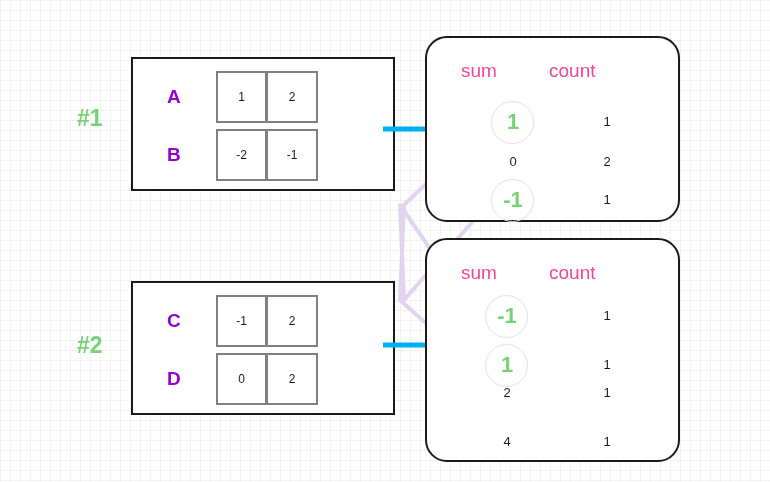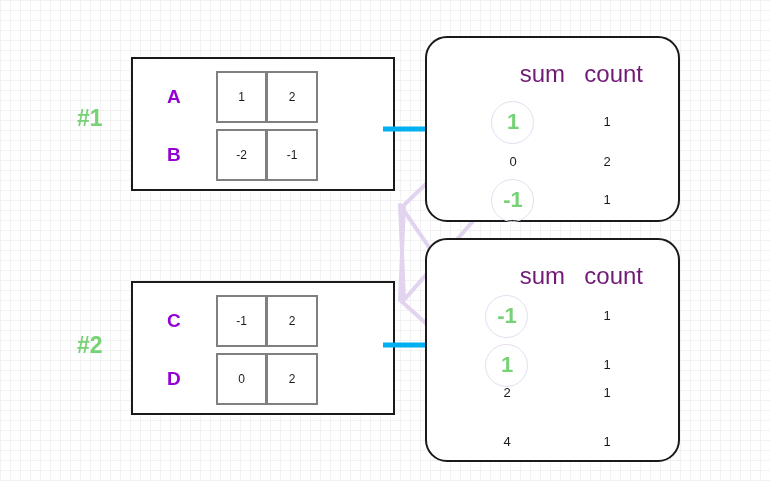--- a/index.html
+++ b/index.html
@@ -117,28 +117,28 @@
 
   .agg-header {
     position: absolute;
     top: 22px;
     left: 0;
     width: 100%;
     height: 24px;
   }
   .agg-head-cell {
     position: absolute;
-    font-size: 24px;
-    color: #701a75;
-    font-family: "Liberation Sans", sans-serif;
-    text-align: right;
+    font-size: 19px;
+    color: #ec4899;
+    font-family: "Liberation Sans", sans-serif;
+    text-align: left;
     white-space: nowrap;
   }
   .col-sum   { left: 34px;  width: 104px; }
-  .col-count { left: 112px; width: 104px; }
+  .col-count { left: 122px; width: 104px; }
 
   .agg-row {
     position: absolute;
     left: 0;
     width: 100%;
     height: 34px;
   }
   .agg-cell {
     position: absolute;
     top: 0;

